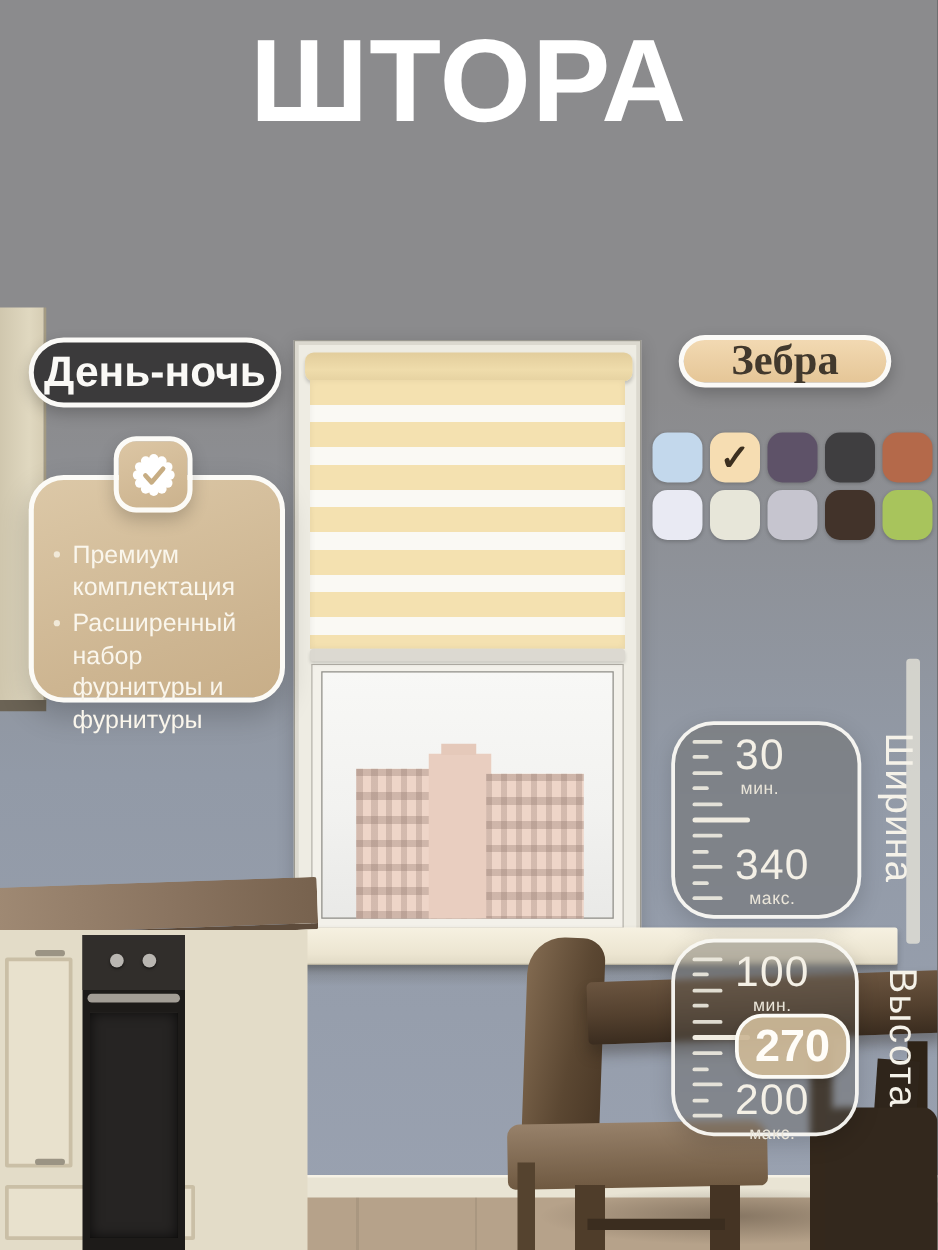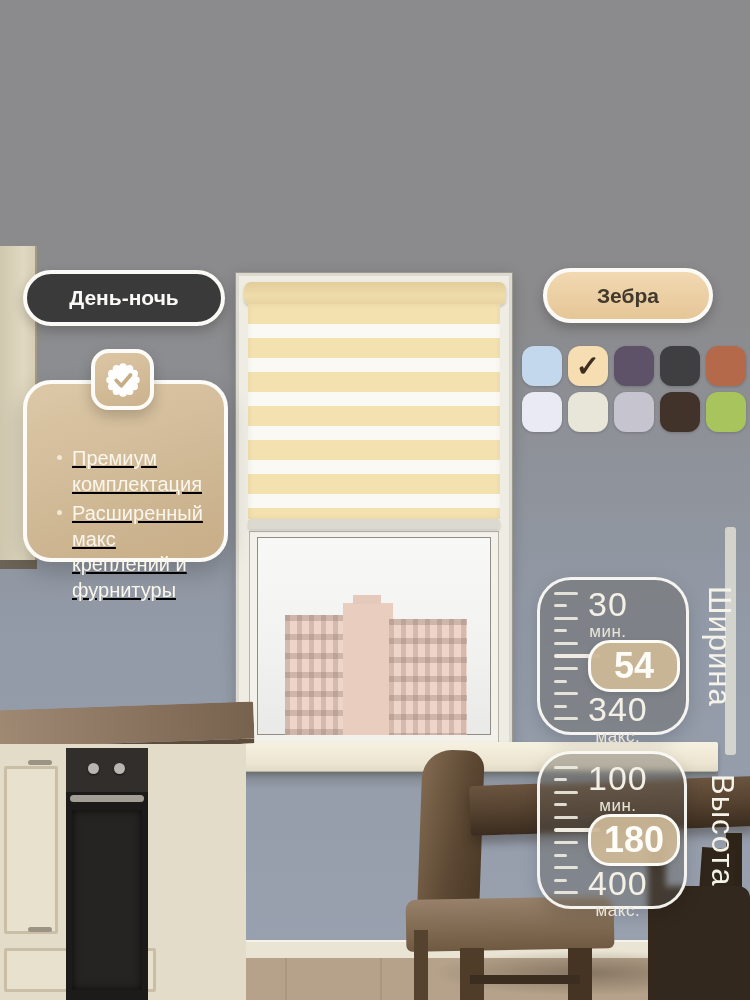--- a/index.html
+++ b/index.html
@@ -59,50 +59,50 @@
               background:linear-gradient(100deg,#846c52,#5b4732 60%,#4a3826);}
   .chair-seat{left:406px;top:898px;width:208px;height:52px;border-radius:10px 14px 6px 6px;transform:rotate(-1deg);
               background:linear-gradient(180deg,#97816a,#6f5941);}
   .chair-leg-a{left:460px;top:948px;width:24px;height:52px;background:#4f3d2a;}
   .chair-leg-b{left:568px;top:948px;width:24px;height:52px;background:#453424;}
   .chair-leg-c{left:414px;top:930px;width:14px;height:70px;background:#55432f;}
   .chair-bar{left:470px;top:975px;width:110px;height:9px;background:#3b2d1f;}
 
   
   .title{left:0;top:12px;width:750px;text-align:center;color:#fff;font-weight:700;font-size:94px;line-height:1.12;letter-spacing:1px;}
-  .pill{display:flex;align-items:center;justify-content:center;border-radius:28px;font-weight:600;font-size:21px;}
+  .pill{display:flex;align-items:center;justify-content:center;border-radius:28px;font-weight:600;font-size:34px;}
   .pill-dark{left:23px;top:270px;width:202px;height:56px;background:#3b3a3b;border:4px solid #fbfaf7;color:#faf9f6;box-shadow:0 5px 12px rgba(0,0,0,.22);}
-  .pill-beige{left:543px;top:268px;width:170px;height:55px;background:linear-gradient(180deg,#f2d9b2,#e5c697);border:4px solid #fbfaf7;color:#42392d;box-shadow:0 5px 12px rgba(0,0,0,.22);}
+  .pill-beige{left:543px;top:268px;width:170px;height:42px;background:linear-gradient(180deg,#f2d9b2,#e5c697);border:4px solid #fbfaf7;color:#42392d;box-shadow:0 5px 12px rgba(0,0,0,.22);font-family:Liberation Serif, serif;}
 
   .swatches{left:522px;top:346px;display:grid;grid-template-columns:repeat(5,40px);grid-auto-rows:40px;gap:6px;}
   .swatch{border-radius:12px;position:relative;box-shadow:0 1px 3px rgba(0,0,0,.18);}
   .swcheck{position:absolute;inset:0;display:flex;align-items:center;justify-content:center;font-size:29px;font-weight:700;color:#3c2f1f;}
 
   .info-card{left:23px;top:380px;width:205px;height:182px;border-radius:28px;border:4px solid #fcfbf7;
              background:linear-gradient(160deg,#dcc8a7 0%,#cdb591 70%,#c8ae88 100%);
              box-shadow:0 10px 25px rgba(0,0,0,.2);padding:48px 14px 12px 16px;}
-  .features{list-style:none;margin:14px;padding:0;text-decoration:underline;}
+  .features{list-style:none;margin:0;padding:0;}
   .features li{display:flex;gap:10px;color:#faf6ec;font-size:20px;line-height:1.28;font-weight:500;margin-bottom:4px;}
   .dot{width:5px;height:5px;border-radius:50%;background:#f1e9d8;margin-top:9px;flex:0 0 auto;}
   .seal{left:91px;top:349px;width:63px;height:61px;border-radius:18px;border:4px solid #fcfbf7;
         background:linear-gradient(160deg,#dcc6a4,#cbb28d);display:flex;align-items:center;justify-content:center;
         box-shadow:0 6px 14px rgba(0,0,0,.2);z-index:3;}
 
   .spec-badge{border-radius:34px;border:3px solid rgba(252,251,247,.95);background:rgba(95,92,88,.38);
               backdrop-filter:blur(3px);box-shadow:0 6px 18px rgba(0,0,0,.15);}
   #spec-width{left:537px;top:577px;width:152px;height:158px;}
   #spec-height{left:537px;top:751px;width:150px;height:158px;}
   .ruler{position:absolute;left:14px;top:12px;bottom:12px;width:46px;display:flex;flex-direction:column;justify-content:space-between;align-items:flex-start;}
   .tick{height:3px;background:#f0ece1;border-radius:2px;opacity:.9;}
   .tick.long{width:24px;} .tick.short{width:13px;}
   .tick.major{width:46px;height:4px;opacity:1;}
   .vals{position:absolute;left:48px;right:6px;top:7px;bottom:7px;display:flex;flex-direction:column;justify-content:space-between;align-items:flex-start;}
   .val{display:flex;flex-direction:column;align-items:center;line-height:1;}
   .num{font-size:34px;font-weight:400;color:#f4f0e6;letter-spacing:1px;}
-  .unit{font-size:17px;color:#eae5d9;margin-top:2px;letter-spacing:.5px;}
+  .unit{font-size:14px;color:#eae5d9;margin-top:2px;letter-spacing:.5px;}
   .pill-val{font-size:36px;font-weight:700;color:#fffdf8;background:rgba(204,184,151,.94);border:3px solid #fcfbf6;
             border-radius:22px;width:92px;text-align:center;padding:5px 0;line-height:1;box-shadow:0 2px 6px rgba(0,0,0,.12);}
   .spec-label{writing-mode:vertical-rl;font-size:31px;font-weight:500;color:#f5f2e9;letter-spacing:1px;}
   #label-width{left:701px;top:586px;}
   #label-height{left:704px;top:774px;}
 </style>
 </head>
 <body>
 
 <div id="stage">
@@ -149,20 +149,21 @@
   <div class="abs cab-handle" style="left:28px;top:760px;width:24px;height:5px;"></div>
   <div class="abs cab-handle" style="left:28px;top:927px;width:24px;height:5px;"></div>
   <div class="abs oven"></div>
   <div class="abs oven-panel"></div>
   <div class="abs knob" style="left:88px;top:763px;"></div>
   <div class="abs knob" style="left:114px;top:763px;"></div>
   <div class="abs oven-handle"></div>
   <div class="abs oven-door"></div>
 
   <header class="abs title">
+    <div>ШТОРА</div>
   </header>
 
   <div class="abs pill pill-dark">День-ночь</div>
   <div class="abs pill pill-beige">Зебра</div>
 
   <div class="abs swatches">
       <div class="swatch" style="background: rgb(195, 216, 236);"></div>
       <div class="swatch" style="background: rgb(246, 221, 178);">
         <span class="swcheck">✓</span>
       </div>
@@ -197,21 +198,21 @@
     </svg>
   </div>
   <div class="abs info-card">
     <ul class="features">
         <li>
           <span class="dot"></span>
           <span>Премиум комплектация</span>
         </li>
         <li>
           <span class="dot"></span>
-          <span>Расширенный макс креплений и фурнитуры</span>
+          <span>Расширенный набор фурнитуры и фурнитуры</span>
         </li>
       </ul>
   </div>
 
   <div class="abs spec-badge" id="spec-width">
     <div class="ruler">
         <div class="tick long"></div>
         <div class="tick short"></div>
         <div class="tick long"></div>
         <div class="tick short"></div>
@@ -221,21 +222,20 @@
         <div class="tick short"></div>
         <div class="tick long"></div>
         <div class="tick short"></div>
         <div class="tick long"></div>
       </div>
     <div class="vals">
       <div class="val">
         <span class="num">30</span>
         <span class="unit">мин.</span>
       </div>
-      <div class="pill-val">54</div>
       <div class="val">
         <span class="num">340</span>
         <span class="unit">макс.</span>
       </div>
     </div>
   </div>
   <div class="abs spec-label" id="label-width">Ширина</div>
 
   <div class="abs spec-badge" id="spec-height">
     <div class="ruler">
@@ -249,22 +249,22 @@
         <div class="tick short"></div>
         <div class="tick long"></div>
         <div class="tick short"></div>
         <div class="tick long"></div>
       </div>
     <div class="vals">
       <div class="val">
         <span class="num">100</span>
         <span class="unit">мин.</span>
       </div>
-      <div class="pill-val">180</div>
-      <div class="val">
-        <span class="num">400</span>
+      <div class="pill-val">270</div>
+      <div class="val">
+        <span class="num">200</span>
         <span class="unit">макс.</span>
       </div>
     </div>
   </div>
   <div class="abs spec-label" id="label-height">Высота</div>
 
 </div>
 
 </body></html>

